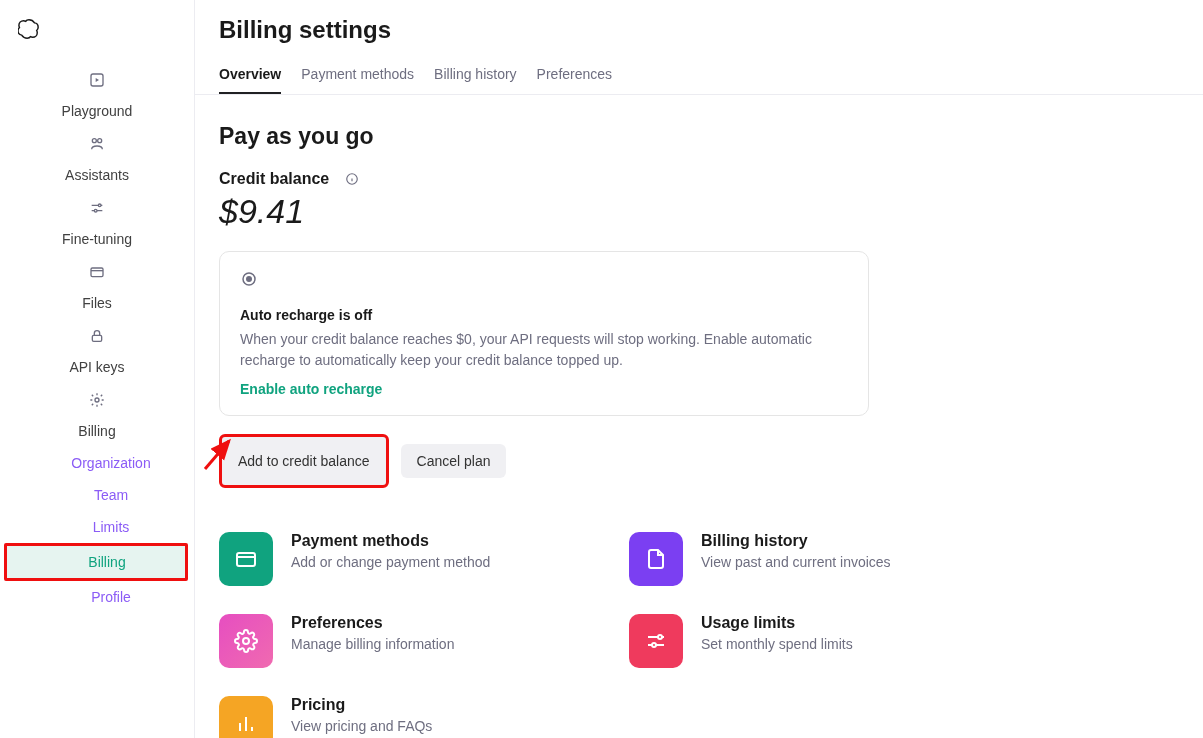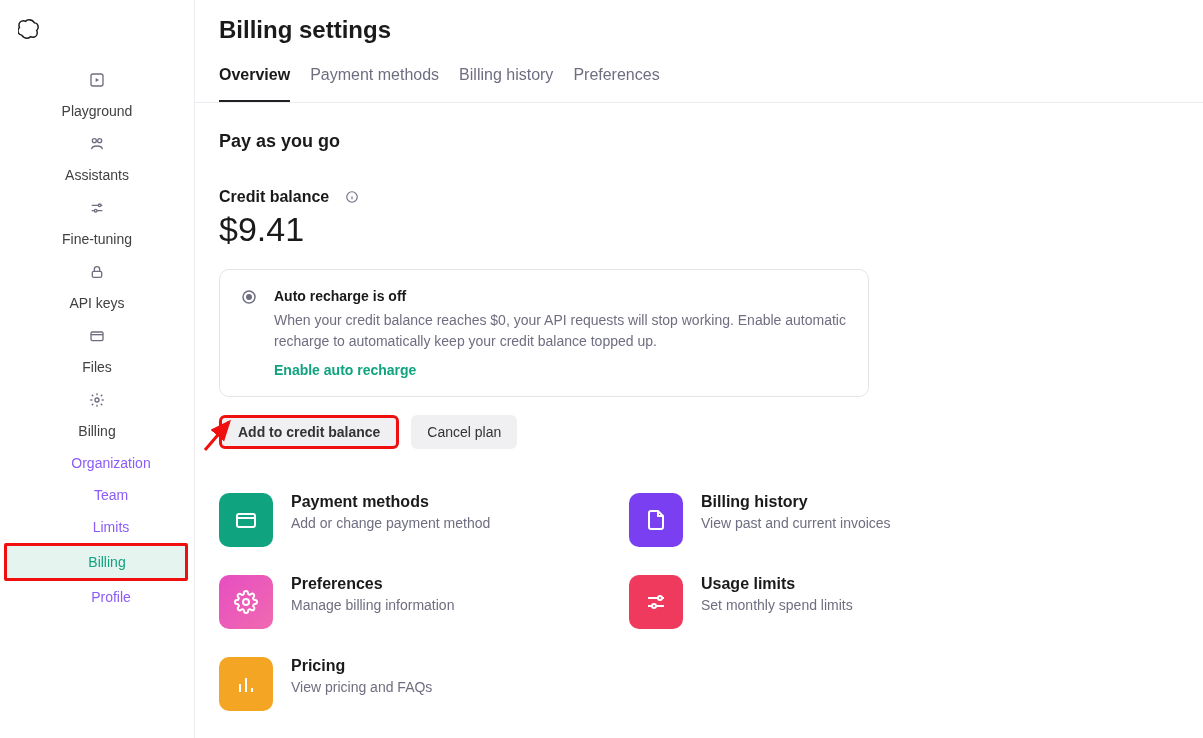--- a/index.html
+++ b/index.html
@@ -80,58 +80,60 @@
     margin: 0 0 14px;
   }
   .tabs {
     display: flex;
     gap: 20px;
     border-bottom: 1px solid var(--border);
     margin: 0 -24px 28px -24px;
     padding: 0 24px;
   }
   .tab {
-    padding: 8px 0 16px;
+    padding: 8px 0 10px;
     color: var(--muted);
     cursor: pointer;
-    font-size: 16px;
+    font-size: 14px;
   }
   .tab.active {
     color: var(--text);
     font-weight: 600;
     border-bottom: 2px solid #202123;
   }
   .section-title {
-    font-size: 18px;
+    font-size: 23px;
     font-weight: 700;
-    margin: 0 0 36px;
+    margin: 0 0 20px;
   }
   .balance-label-row {
     display:flex; align-items:center; gap:16px;
     font-size: 16px;
     font-weight:600;
     margin-bottom: 4px;
   }
   .info-circle {
     width:14px; height:14px;
     color: var(--muted);
   }
   .balance-amount {
     font-size: 34px;
     font-weight: 500;
     margin: 0 0 20px;
+    font-style: italic;
   }
   .recharge-card {
     border: 1px solid var(--card-border);
     border-radius: 10px;
     padding: 18px 20px;
     max-width: 650px;
     display: flex;
     gap: 16px;
     margin-bottom: 18px;
+    flex-direction: column;
   }
   .recharge-card .icon-col {
     width:18px; flex:0 0 18px;
     color:#6e6e80;
   }
   .recharge-card .title {
     font-weight:600;
     font-size:14px;
     margin-bottom:6px;
   }
@@ -160,22 +162,21 @@
     border-radius: 6px;
     padding: 9px 16px;
     font-size:14px;
     color: #333;
     cursor:pointer;
     font-family: inherit;
   }
   .btn.highlight-wrap {
     border: 3px solid var(--red-highlight);
     border-radius: 6px;
-    padding: 6px 16px;
-    font-weight: bold;
+    padding: 16px 16px;
   }
   .arrow-svg {
     position:absolute;
     left: -20px;
     top: -5px;
     pointer-events:none;
   }
   .cards-grid {
     display: grid;
     grid-template-columns: 1fr 1fr;
@@ -245,34 +246,34 @@
               <path d="M4 8h10M18 8h2M4 16h4M12 16h8"></path>
               <circle cx="16" cy="8" r="2"></circle>
               <circle cx="10" cy="16" r="2"></circle>
             </svg>
         </span>
         <span>Fine-tuning</span>
       </div>
       <div class="nav-item">
         <span class="icon-slot">
           <svg width="16" height="16" viewBox="0 0 24 24" fill="none" stroke="currentColor" stroke-width="2">
+              <rect x="3" y="6" width="18" height="13" rx="2"></rect>
+              <path d="M3 10h18"></path>
+            </svg>
+        </span>
+        <span>Files</span>
+      </div>
+      <div class="nav-item">
+        <span class="icon-slot">
+          <svg width="16" height="16" viewBox="0 0 24 24" fill="none" stroke="currentColor" stroke-width="2">
               <rect x="5" y="11" width="14" height="9" rx="2"></rect>
               <path d="M8 11V8a4 4 0 018 0v3"></path>
             </svg>
         </span>
         <span>API keys</span>
-      </div>
-      <div class="nav-item">
-        <span class="icon-slot">
-          <svg width="16" height="16" viewBox="0 0 24 24" fill="none" stroke="currentColor" stroke-width="2">
-              <rect x="3" y="6" width="18" height="13" rx="2"></rect>
-              <path d="M3 10h18"></path>
-            </svg>
-        </span>
-        <span>Files</span>
       </div>
       <div class="nav-item">
         <span class="icon-slot">
           <svg width="16" height="16" viewBox="0 0 24 24" fill="none" stroke="currentColor" stroke-width="2">
               <circle cx="12" cy="12" r="3"></circle>
               <path d="M12 2v3M12 19v3M4.2 4.2l2.1 2.1M17.7 17.7l2.1 2.1M2 12h3M19 12h3M4.2 19.8l2.1-2.1M17.7 6.3l2.1-2.1"></path>
             </svg>
         </span>
         <span>Billing</span>
       </div>

